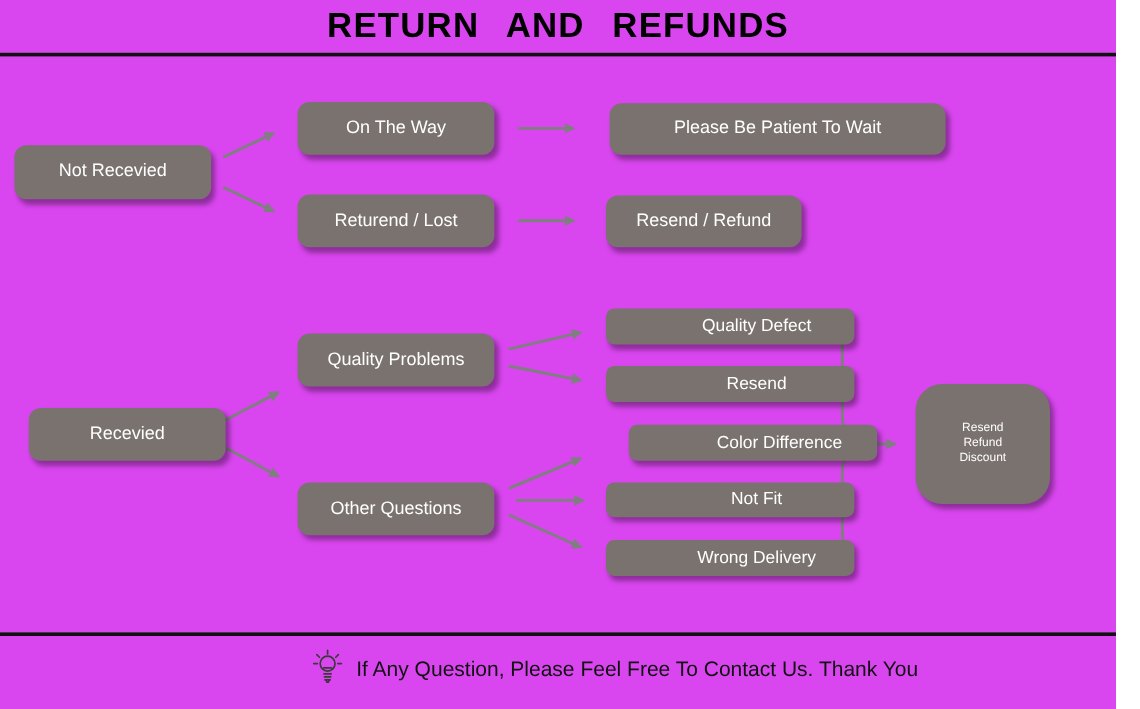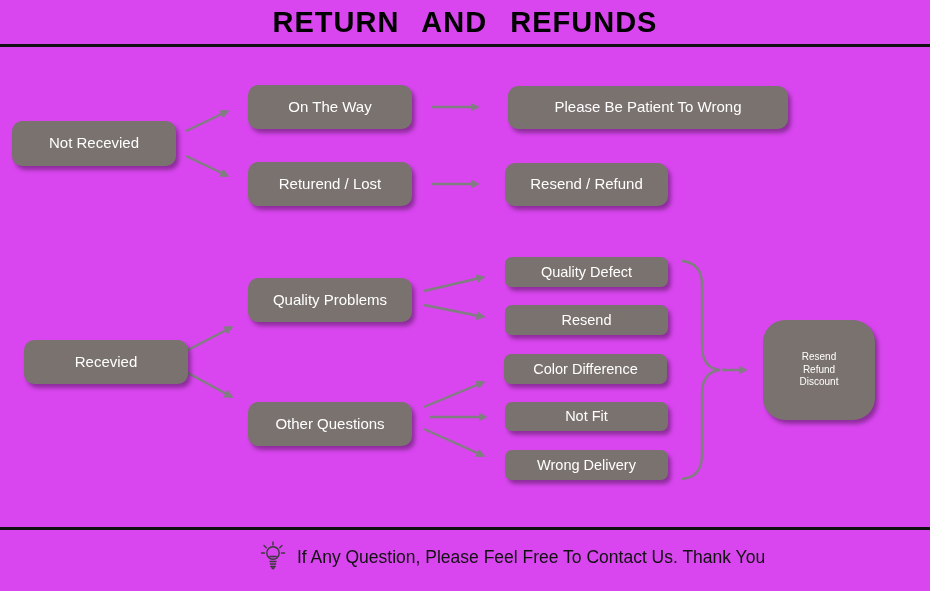--- a/index.html
+++ b/index.html
@@ -25,21 +25,21 @@
     position:absolute;
     background:#7a726f;
     color:#ffffff;
     display:flex;align-items:center;justify-content:center;
     text-align:center;
     font-size:15px;
     border-radius:10px;
     box-shadow:3px 4px 4px rgba(0,0,0,0.35);
     line-height:1.25;
   }
-  .node.small{border-radius:7px;font-size:14.5px;}
+  .node.small{border-radius:7px;font-size:14.5px;padding-left:44px;}
   .node.big-radius{border-radius:22px;white-space:pre-line;font-size:10px;}
   .connectors{
     position:absolute;top:0;left:0;width:950px;height:591px;
     pointer-events:none;
   }
   .footer{
     position:absolute;top:534px;left:0;width:100%;height:46px;
     display:flex;align-items:center;justify-content:center;gap:10px;padding-left:47px;
   }
   .footer-text{
@@ -76,37 +76,37 @@
       <line x1="424" y1="429" x2="484" y2="456" marker-end="url(#ah)"></line>
       <path d="M 682 261 Q 702 263 702 285 L 702 346 Q 702 368 720 370 Q 702 372 702 394 L 702 455 Q 702 477 682 479"></path>
       <line x1="722" y1="370" x2="746" y2="370" marker-end="url(#ah)"></line>
     </g>
   </svg>
 
   <div class="node" style="left:12px;top:121px;width:164px;height:45px;">Not Recevied</div>
 
   <div class="node" style="left:248px;top:85px;width:164px;height:44px;text-align:center;">On The Way</div>
 
-  <div class="node" style="left:508px;top:86px;width:280px;height:43px;">Please Be Patient To Wrong</div>
+  <div class="node" style="left:508px;top:86px;width:280px;height:43px;">Please Be Patient To Wait</div>
 
   <div class="node" style="left:248px;top:162px;width:164px;height:44px;">Returend / Lost</div>
 
   <div class="node" style="left:248px;top:278px;width:164px;height:44px;">Quality Problems</div>
 
   <div class="node" style="left:505px;top:163px;width:163px;height:43px;">Resend / Refund</div>
 
   <div class="node" style="left:24px;top:340px;width:164px;height:44px;">Recevied</div>
 
   <div class="node" style="left:248px;top:402px;width:164px;height:44px;">Other Questions</div>
 
   <div class="node small" style="left:505px;top:257px;width:163px;height:30px;">Quality Defect</div>
 
   <div class="node small" style="left:505px;top:305px;width:163px;height:30px;">Resend</div>
 
-  <div class="node small" style="left:504px;top:354px;width:163px;height:30px;text-align:right;">Color Difference</div>
+  <div class="node small" style="left:524px;top:354px;width:163px;height:30px;text-align:right;">Color Difference</div>
 
   <div class="node small" style="left:505px;top:450px;width:163px;height:30px;">Wrong Delivery</div>
 
   <div class="node small" style="left:505px;top:402px;width:163px;height:29px;">Not Fit</div>
 
   <div class="node big-radius" style="left:763px;top:320px;width:112px;height:100px;">Resend
 Refund
 Discount</div>
 
   <div class="footer">

